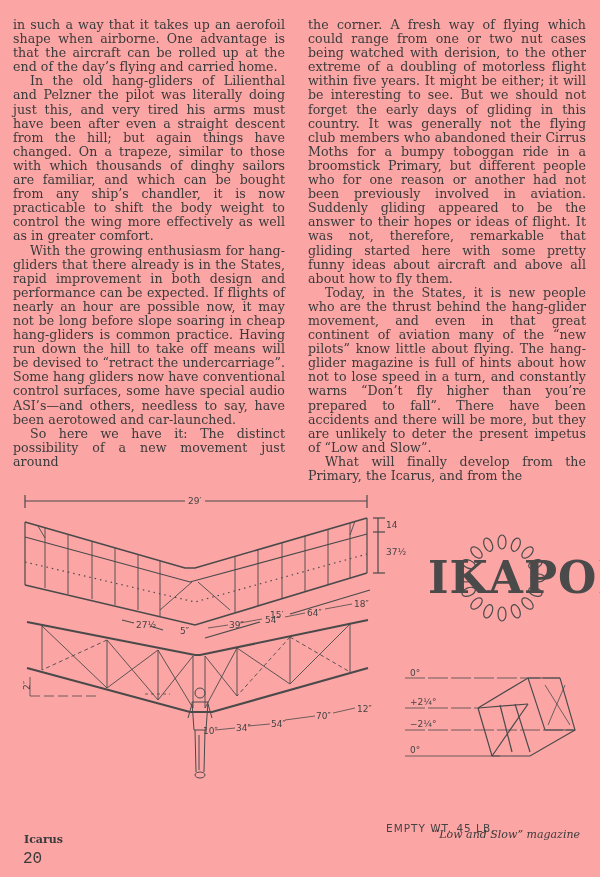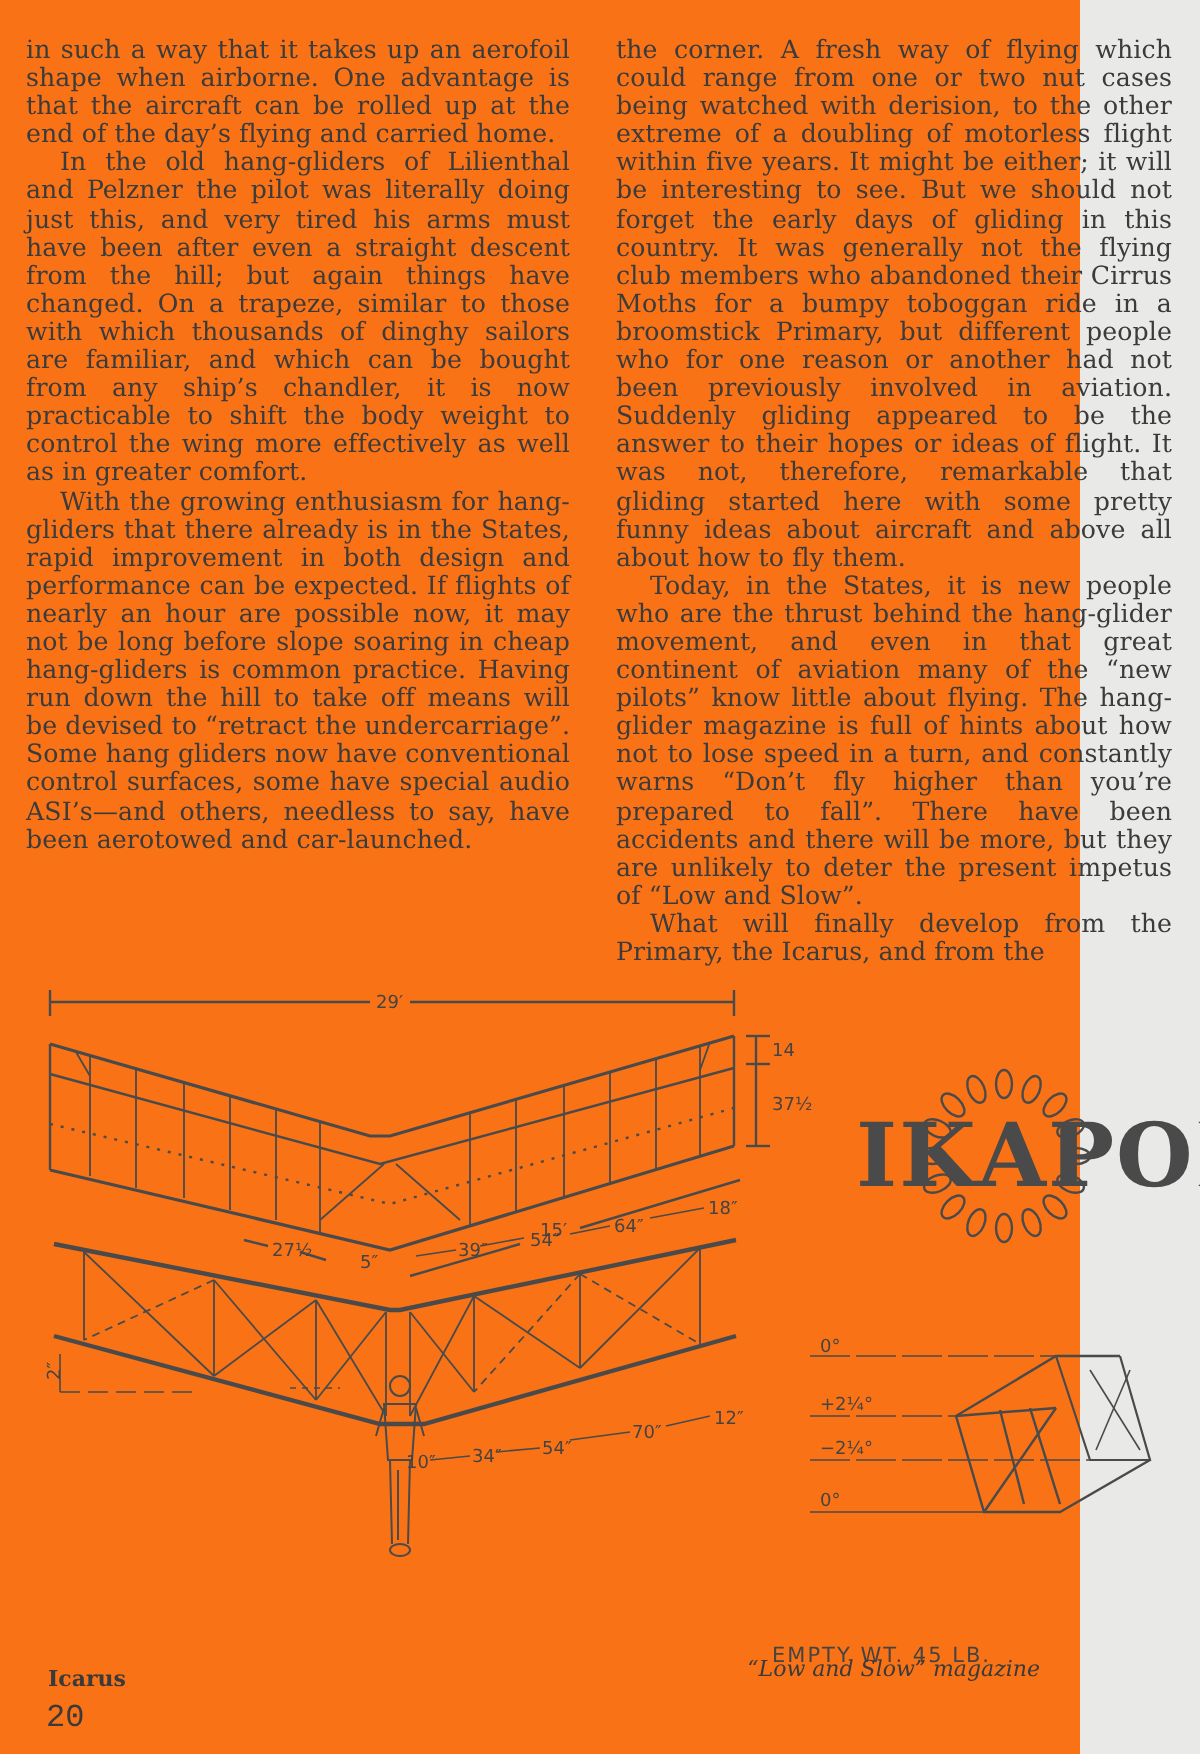--- a/index.html
+++ b/index.html
@@ -3,21 +3,21 @@
 <meta charset="utf-8">
 <style>
   html, body { margin: 0; padding: 0; }
   body {
     width: 600px; height: 877px; overflow: hidden;
     background: #e9e9e7;
     font-family: "DejaVu Serif", "Liberation Serif", serif;
     color: #3a3a3a;
     position: relative;
   }
-  .page { position: absolute; left: 0; top: 0; width: 540px; height: 877px; background: #f97316; }
+  .page { position: absolute; left: 0; top: 0; width: 600px; height: 877px; background: #fca5a5; }
   .col {
     position: absolute; top: 18px; width: 272px;
     font-size: 12.6px; line-height: 14.1px;
     text-align: justify; letter-spacing: 0.05px;
     color: #3b3b3b;
   }
   .col.left { left: 13px; }
   .col.right { left: 308px; width: 278px; }
   .col p { margin: 0; text-indent: 0; }
   .col p.indent { text-indent: 17px; }
@@ -44,20 +44,21 @@
 </style>
 </head>
 <body>
 
 <div class="page">
 
   <div class="col left">
     <p>in such a way that it takes up an aerofoil shape when airborne. One advantage is that the aircraft can be rolled up at the end of the day’s flying and carried home.</p>
     <p class="indent">In the old hang-gliders of Lilienthal and Pelzner the pilot was literally doing just this, and very tired his arms must have been after even a straight descent from the hill; but again things have changed. On a trapeze, similar to those with which thousands of dinghy sailors are familiar, and which can be bought from any ship’s chandler, it is now practicable to shift the body weight to control the wing more effectively as well as in greater comfort.</p>
     <p class="indent">With the growing enthusiasm for hang-gliders that there already is in the States, rapid improvement in both design and performance can be expected. If flights of nearly an hour are possible now, it may not be long before slope soaring in cheap hang-gliders is common practice. Having run down the hill to take off means will be devised to “retract the undercarriage”. Some hang gliders now have conventional control surfaces, some have special audio ASI’s—and others, needless to say, have been aerotowed and car-launched.</p>
+    <p class="indent">So here we have it: The distinct possibility of a new movement just around</p>
   </div>
 
   <div class="col right">
     <p>the corner. A fresh way of flying which could range from one or two nut cases being watched with derision, to the other extreme of a doubling of motorless flight within five years. It might be either; it will be interesting to see. But we should not forget the early days of gliding in this country. It was generally not the flying club members who abandoned their Cirrus Moths for a bumpy toboggan ride in a broomstick Primary, but different people who for one reason or another had not been previously involved in aviation. Suddenly gliding appeared to be the answer to their hopes or ideas of flight. It was not, therefore, remarkable that gliding started here with some pretty funny ideas about aircraft and above all about how to fly them.</p>
     <p class="indent">Today, in the States, it is new people who are the thrust behind the hang-glider movement, and even in that great continent of aviation many of the “new pilots” know little about flying. The hang-glider magazine is full of hints about how not to lose speed in a turn, and constantly warns “Don’t fly higher than you’re prepared to fall”. There have been accidents and there will be more, but they are unlikely to deter the present impetus of “Low and Slow”.</p>
     <p class="indent">What will finally develop from the Primary, the Icarus, and from the</p>
   </div>
 
   <div class="figure">
     <svg width="600" height="340" viewBox="0 0 600 340">

